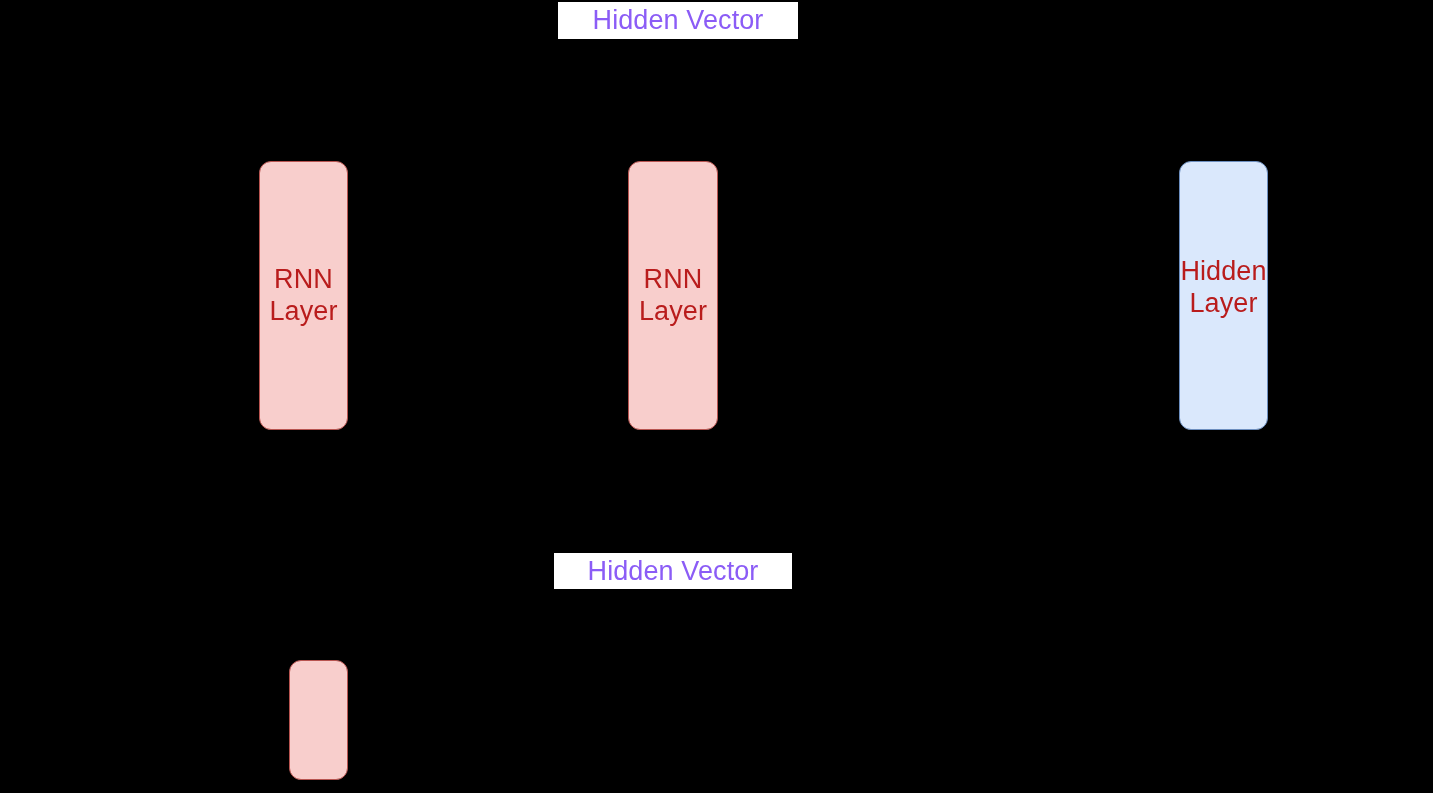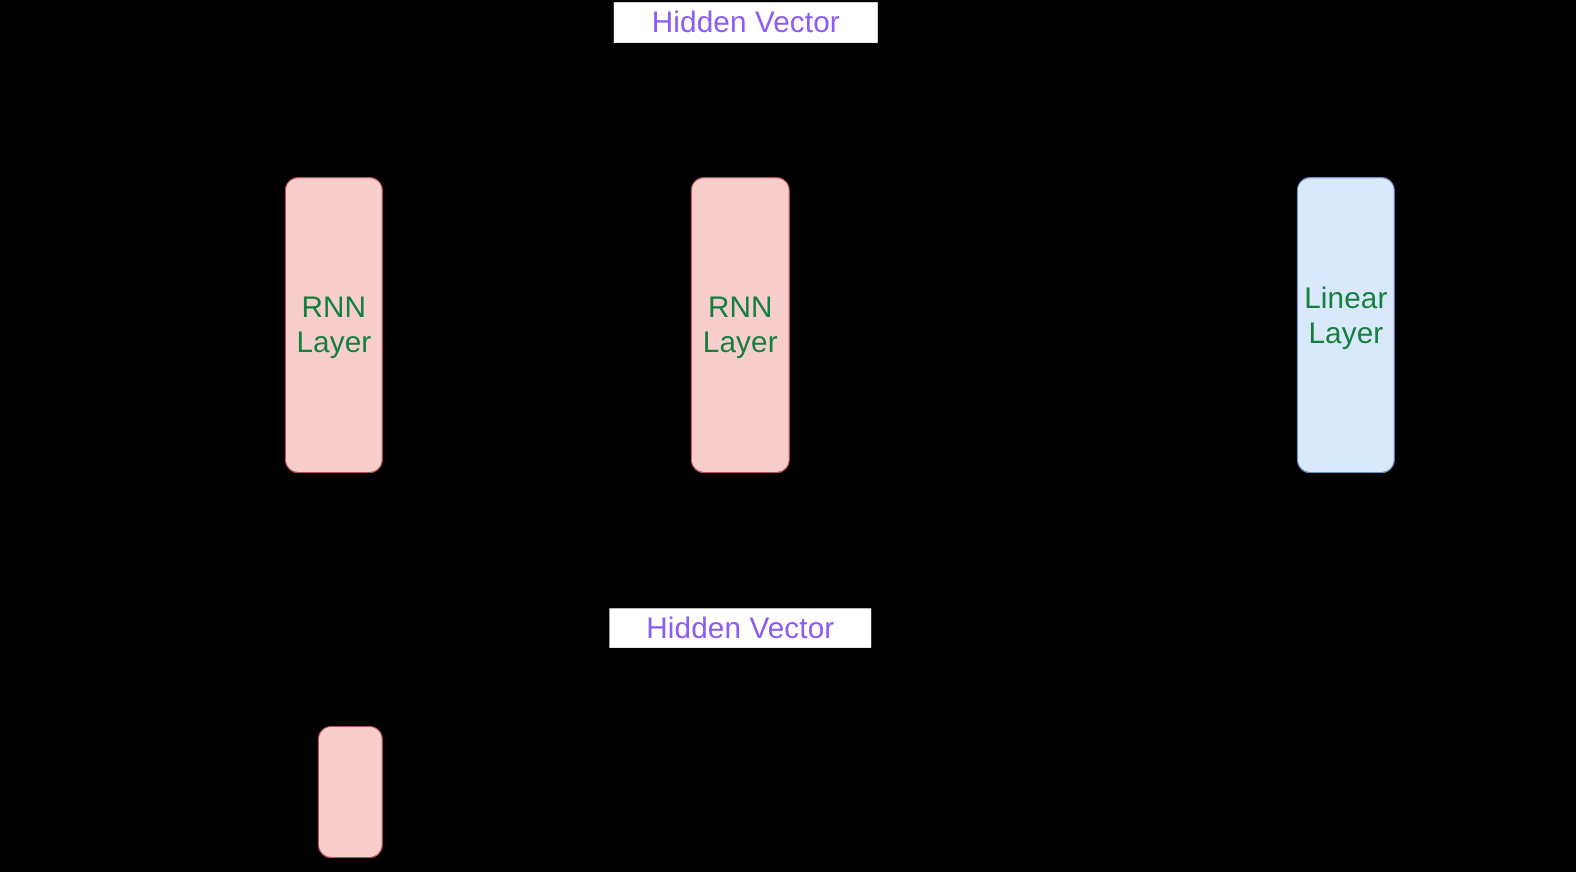--- a/index.html
+++ b/index.html
@@ -24,21 +24,21 @@
     justify-content: center;
     text-align: center;
   }
   
   .layer-box {
     border-radius: 12px;
     border-width: 1.5px;
     border-style: solid;
     line-height: 1.18;
     font-size: 27px;
-    color: #15803d;
+    color: #b91c1c;
     letter-spacing: 0.1px;
   }
   .layer-box .label {
     display: block;
     white-space: pre-line;
     padding: 0 2px;
   }
   .pink {
     background: #f8cecc;
     border-color: #b85450;
@@ -70,21 +70,21 @@
     <span class="label">RNN
 Layer</span>
   </div>
 
   <div class="node layer-box pink" style="left:628px; top:161px; width:90px; height:269px;">
     <span class="label">RNN
 Layer</span>
   </div>
 
   <div class="node layer-box blue" style="left:1179px; top:161px; width:89px; height:269px;">
-    <span class="label" style="position:relative; top:-8px;">Linear
+    <span class="label" style="position:relative; top:-8px;">Hidden
 Layer</span>
   </div>
 
   <div class="node edge-label" style="left:554px; top:553px; width:238px; height:36px;">
     <span>Hidden Vector</span>
   </div>
 
   <div class="node layer-box pink" style="left:289px; top:660px; width:59px; height:120px;">
     <span class="label"></span>
   </div>

